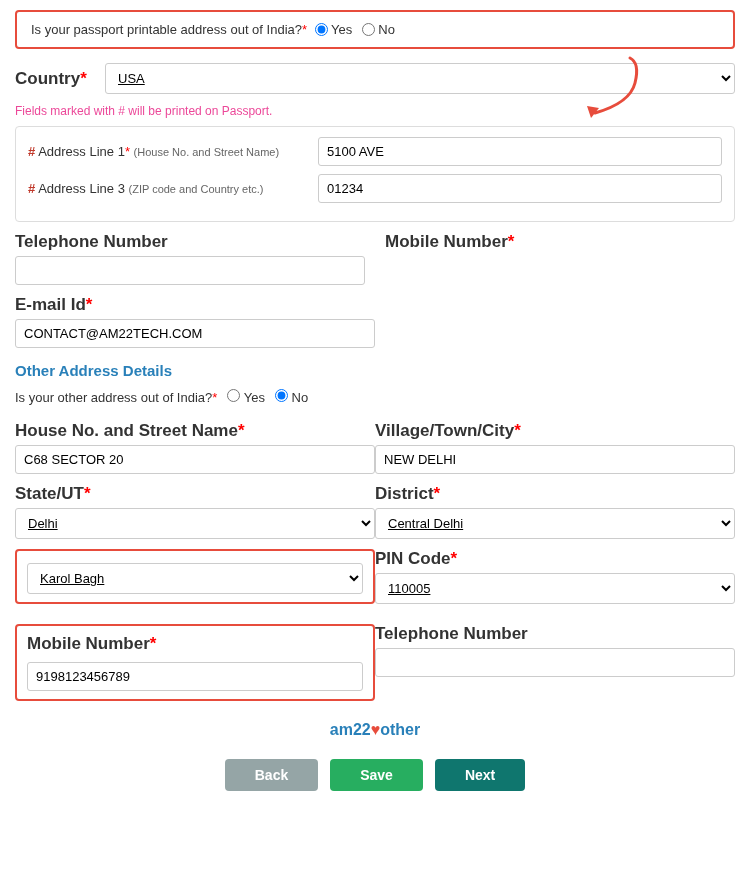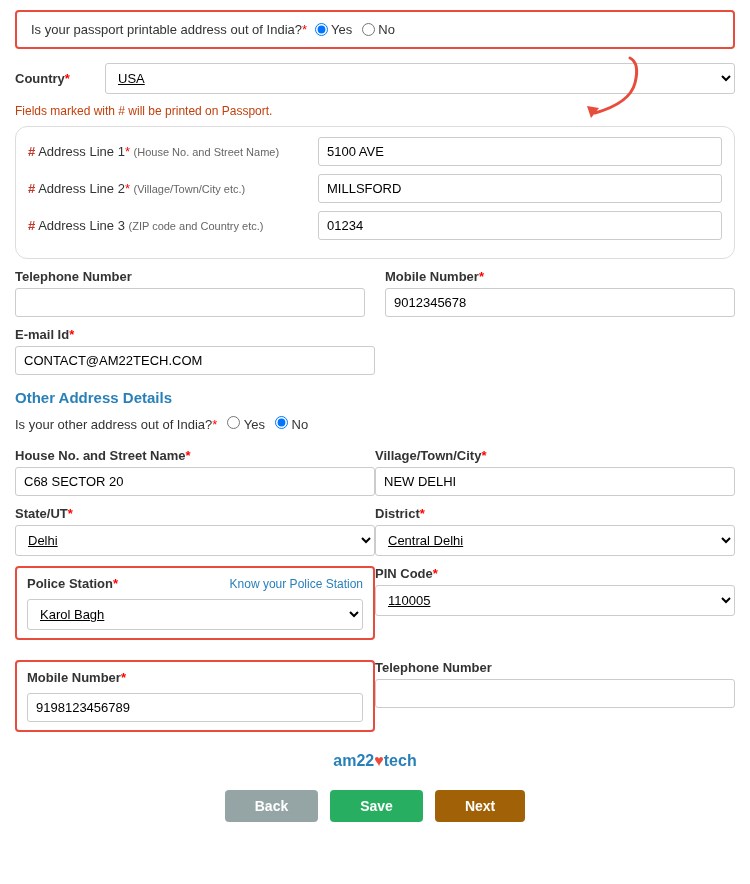--- a/index.html
+++ b/index.html
@@ -33,31 +33,31 @@
       gap: 10px;
       white-space: nowrap;
     }
     .radio-group label {
       display: flex;
       align-items: center;
       gap: 3px;
       font-size: 13px;
     }
     .form-label {
-      font-size: 13px;
+      font-size: 17px;
       font-weight: bold;
       margin-bottom: 4px;
       display: block;
     }
     .form-label-normal {
       font-weight: bold;
     }
     .fields-note {
       font-size: 12px;
-      color: #c2410c;
+      color: #ec4899;
       margin-bottom: 8px;
     }
     .hash-label {
       color: #c0392b;
       font-weight: bold;
     }
     .sub-label {
       font-weight: normal;
       font-size: 11px;
       color: #666;
@@ -90,21 +90,21 @@
       min-width: 80px;
       margin-bottom: 0;
       margin-right: 10px;
     }
     .country-select-wrap {
       flex: 1;
       position: relative;
     }
     .address-fields-section {
       border: 1px solid #ddd;
-      border-radius: 12px;
+      border-radius: 4px;
       padding: 10px 12px;
       margin-bottom: 10px;
     }
     .address-field-row {
       display: flex;
       align-items: center;
       margin-bottom: 8px;
       gap: 10px;
     }
     .address-field-label {
@@ -172,21 +172,21 @@
     }
     .btn-back {
       background: #95a5a6;
       color: #fff;
     }
     .btn-save {
       background: #27ae60;
       color: #fff;
     }
     .btn-next {
-      background: #a16207;
+      background: #0f766e;
       color: #fff;
       text-align: right;
     }
     .am22-brand {
       text-align: center;
       color: #2980b9;
       font-size: 16px;
       font-weight: bold;
       margin: 8px 0 12px 0;
     }
@@ -252,30 +252,20 @@
       <div class="address-field-label">
         <span class="hash-label">#</span>
         <span> Address Line 1</span><span class="required-star">*</span>
         <span class="sub-label">(House No. and Street Name)</span>
       </div>
       <div class="address-field-input">
         <input type="text" value="5100 AVE" style="">
       </div>
     </div>
 
-    <div class="address-field-row">
-      <div class="address-field-label">
-        <span class="hash-label">#</span>
-        <span> Address Line 2</span><span class="required-star">*</span>
-        <span class="sub-label">(Village/Town/City etc.)</span>
-      </div>
-      <div class="address-field-input">
-        <input type="text" value="MILLSFORD" style="">
-      </div>
-    </div>
 
     <div class="address-field-row">
       <div class="address-field-label">
         <span class="hash-label">#</span>
         <span> Address Line 3</span>
         <span class="sub-label">(ZIP code and Country etc.)</span>
       </div>
       <div class="address-field-input">
         <input type="text" value="01234" style="">
       </div>
@@ -284,21 +274,20 @@
 
   <div class="mobile-tel-row">
     <div class="mobile-tel-col">
       <div class="form-label form-label-normal">Telephone Number</div>
       <input type="text" value="" style="">
     </div>
     <div class="mobile-tel-col">
       <div class="form-label form-label-normal">
         <span>Mobile Number</span><span class="required-star">*</span>
       </div>
-      <input type="text" value="9012345678" style="">
     </div>
   </div>
 
   <div style="margin-bottom:12px;">
     <div class="form-label form-label-normal">
       <span>E-mail Id</span><span class="required-star">*</span>
     </div>
     <div style="max-width:360px;border-radius:13px;">
       <input type="email" value="CONTACT@AM22TECH.COM" style="width: 100%;">
     </div>
@@ -358,26 +347,20 @@
         <option>South Delhi</option>
         <option>East Delhi</option>
         <option>West Delhi</option>
       </select>
     </div>
   </div>
 
   <div class="inline-row">
     <div class="inline-col">
       <div class="highlighted-box">
-        <div class="police-station-header">
-          <span class="form-label form-label-normal" style="margin-bottom:0;">
-            <span>Police Station</span><span class="required-star">*</span>
-          </span>
-          <a class="know-police-link" href="#">Know your Police Station</a>
-        </div>
         <select style="margin-top:4px;">
           <option>Karol Bagh</option>
           <option>Connaught Place</option>
           <option>Chandni Chowk</option>
           <option>Lajpat Nagar</option>
         </select>
       </div>
     </div>
     <div class="inline-col">
       <div class="form-label form-label-normal">
@@ -401,21 +384,21 @@
         <input type="text" value="9198123456789" style="margin-top: 4px;">
       </div>
     </div>
     <div class="inline-col">
       <div class="form-label form-label-normal">Telephone Number</div>
       <input type="text" value="" style="">
     </div>
   </div>
 
   <div class="am22-brand">
-    <span>am22</span><span style="color:#e74c3c;">♥</span><span>tech</span>
+    <span>am22</span><span style="color:#e74c3c;">♥</span><span>other</span>
   </div>
 
   <div class="bottom-buttons">
     <button class="btn btn-back">Back</button>
     <button class="btn btn-save">Save</button>
     <button class="btn btn-next">Next</button>
   </div>
 
 </div>
 

